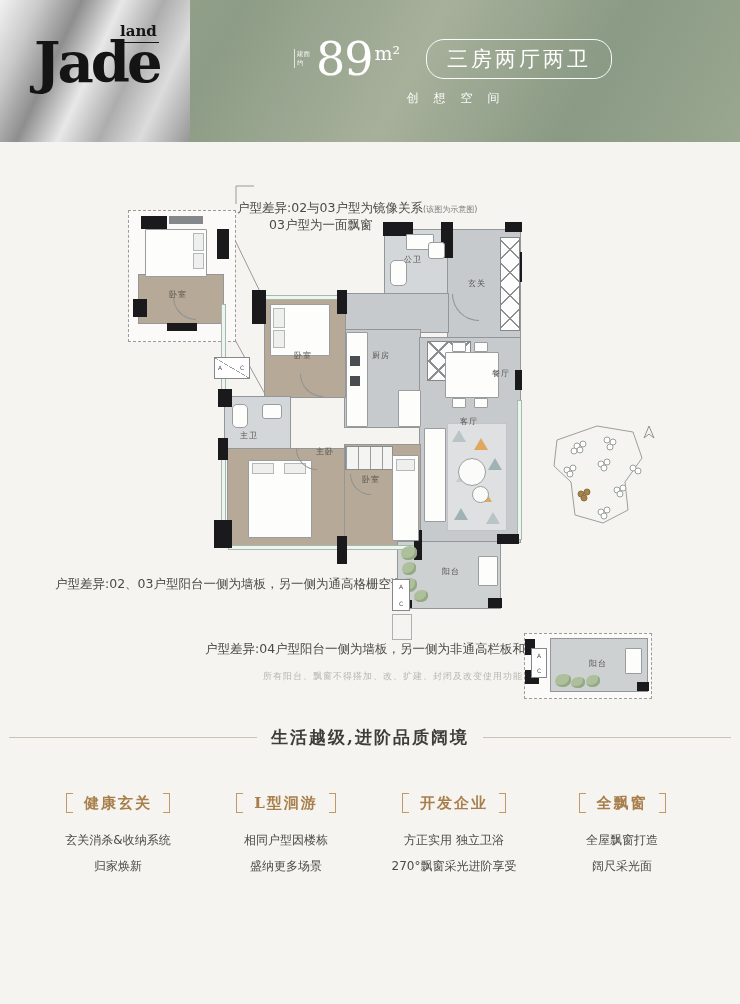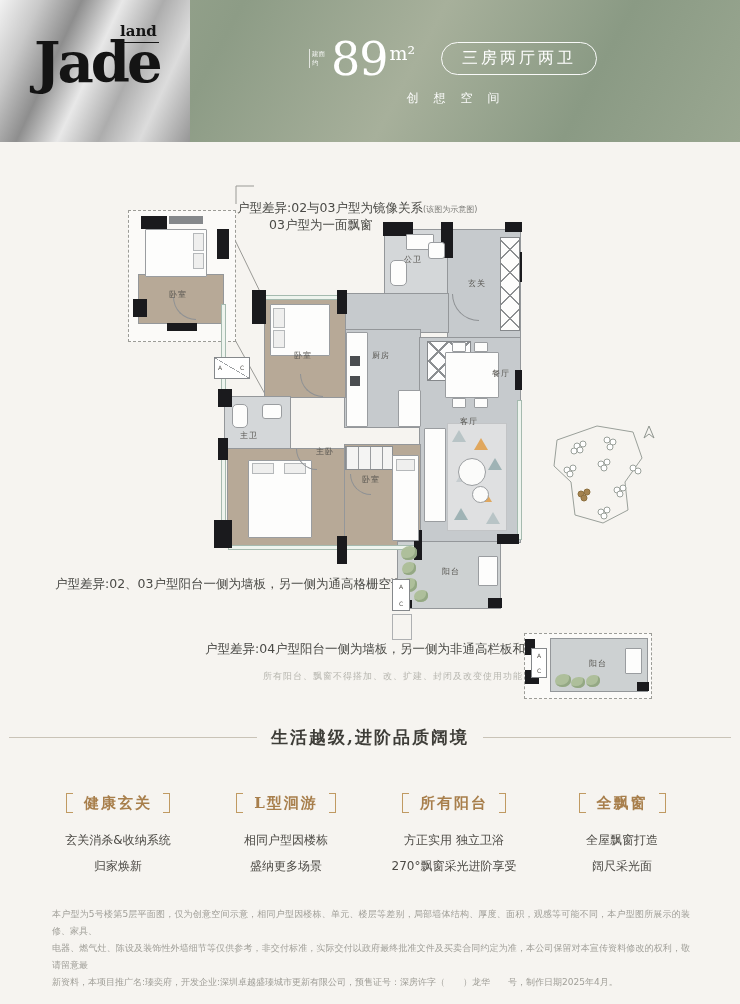--- a/index.html
+++ b/index.html
@@ -15,21 +15,21 @@
   .logo-land{position:absolute;left:118px;top:22px;font-family:"DejaVu Serif",serif;
        font-size:15px;color:#141414;border-bottom:1px solid #141414;padding:0 2px 2px 2px;font-weight:bold;}
   .hdr-right{position:absolute;left:190px;top:0;width:550px;height:142px;
        display:flex;flex-direction:column;align-items:center;justify-content:center;transform:translateX(-12px);}
   .area-row{display:flex;align-items:center;}
   .area-prefix{display:inline-block;width:16px;font-size:6.5px;line-height:1.25;color:#fff;
        border-left:1px solid rgba(255,255,255,.8);padding:1px 0 1px 2px;margin-right:3px;opacity:.9;}
   .area-num{font-family:"DejaVu Serif",serif;font-size:46px;color:#fff;line-height:1;letter-spacing:-1px;}
   .area-unit{font-family:"DejaVu Serif",serif;font-size:19px;color:#fff;align-self:flex-start;margin:6px 0 0 2px;}
   .badge{margin-left:26px;border:1.5px solid rgba(255,255,255,.95);border-radius:18px;
-       padding:5px 20px;font-size:16px;letter-spacing:3px;color:#fff;}
+       padding:5px 20px;font-size:21px;letter-spacing:3px;color:#fff;}
   .tagline{margin-top:8px;font-size:12px;letter-spacing:15px;text-indent:15px;color:rgba(255,255,255,.95);}
   
   .fp{position:absolute;left:0;top:142px;width:740px;height:568px;}
   .rm{position:absolute;outline:1px solid #94979a;}
   .tan{background:#b7a997;} .gray{background:#c6cacd;} .bath{background:#d4d7d9;} .balc{background:#cdd1d2;}
   .wall{position:absolute;background:#1a1a1d;}
   .gwall{position:absolute;background:#85888b;}
   .win{position:absolute;background:#eef4ee;border:1px solid #a5baaf;box-sizing:border-box;}
   .fur{position:absolute;background:#fdfdfc;border:1px solid #9a9da0;border-radius:1px;}
   .pill{position:absolute;background:#efefee;border:1px solid #b5b8ba;}
@@ -322,37 +322,32 @@
             <span class="bk bk-l"></span>
             <b>L型洄游</b>
             <span class="bk bk-r"></span>
           </div>
         <div class="feat-line">相同户型因楼栋</div>
         <div class="feat-line">盛纳更多场景</div>
       </div>
       <div class="feat">
         <div class="feat-title">
             <span class="bk bk-l"></span>
-            <b>所有阳台</b>
+            <b>开发企业</b>
             <span class="bk bk-r"></span>
           </div>
         <div class="feat-line">方正实用 独立卫浴</div>
         <div class="feat-line">270°飘窗采光进阶享受</div>
       </div>
       <div class="feat">
         <div class="feat-title">
             <span class="bk bk-l"></span>
             <b>全飘窗</b>
             <span class="bk bk-r"></span>
           </div>
         <div class="feat-line">全屋飘窗打造</div>
         <div class="feat-line">阔尺采光面</div>
       </div>
     </div>
   </section>
 
-  <div class="disc">
-    <p>本户型为5号楼第5层平面图，仅为创意空间示意，相同户型因楼栋、单元、楼层等差别，局部墙体结构、厚度、面积，观感等可能不同，本户型图所展示的装修、家具、</p>
-    <p>电器、燃气灶、陈设及装饰性外墙细节等仅供参考，非交付标准，实际交付以政府最终批准文件及买卖合同约定为准，本公司保留对本宣传资料修改的权利，敬请留意最</p>
-    <p>新资料，本项目推广名:瑧奕府，开发企业:深圳卓越盛瑧城市更新有限公司，预售证号：深房许字（　　）龙华　　号，制作日期2025年4月。</p>
-  </div>
 
 </div>
 
 </body></html>

